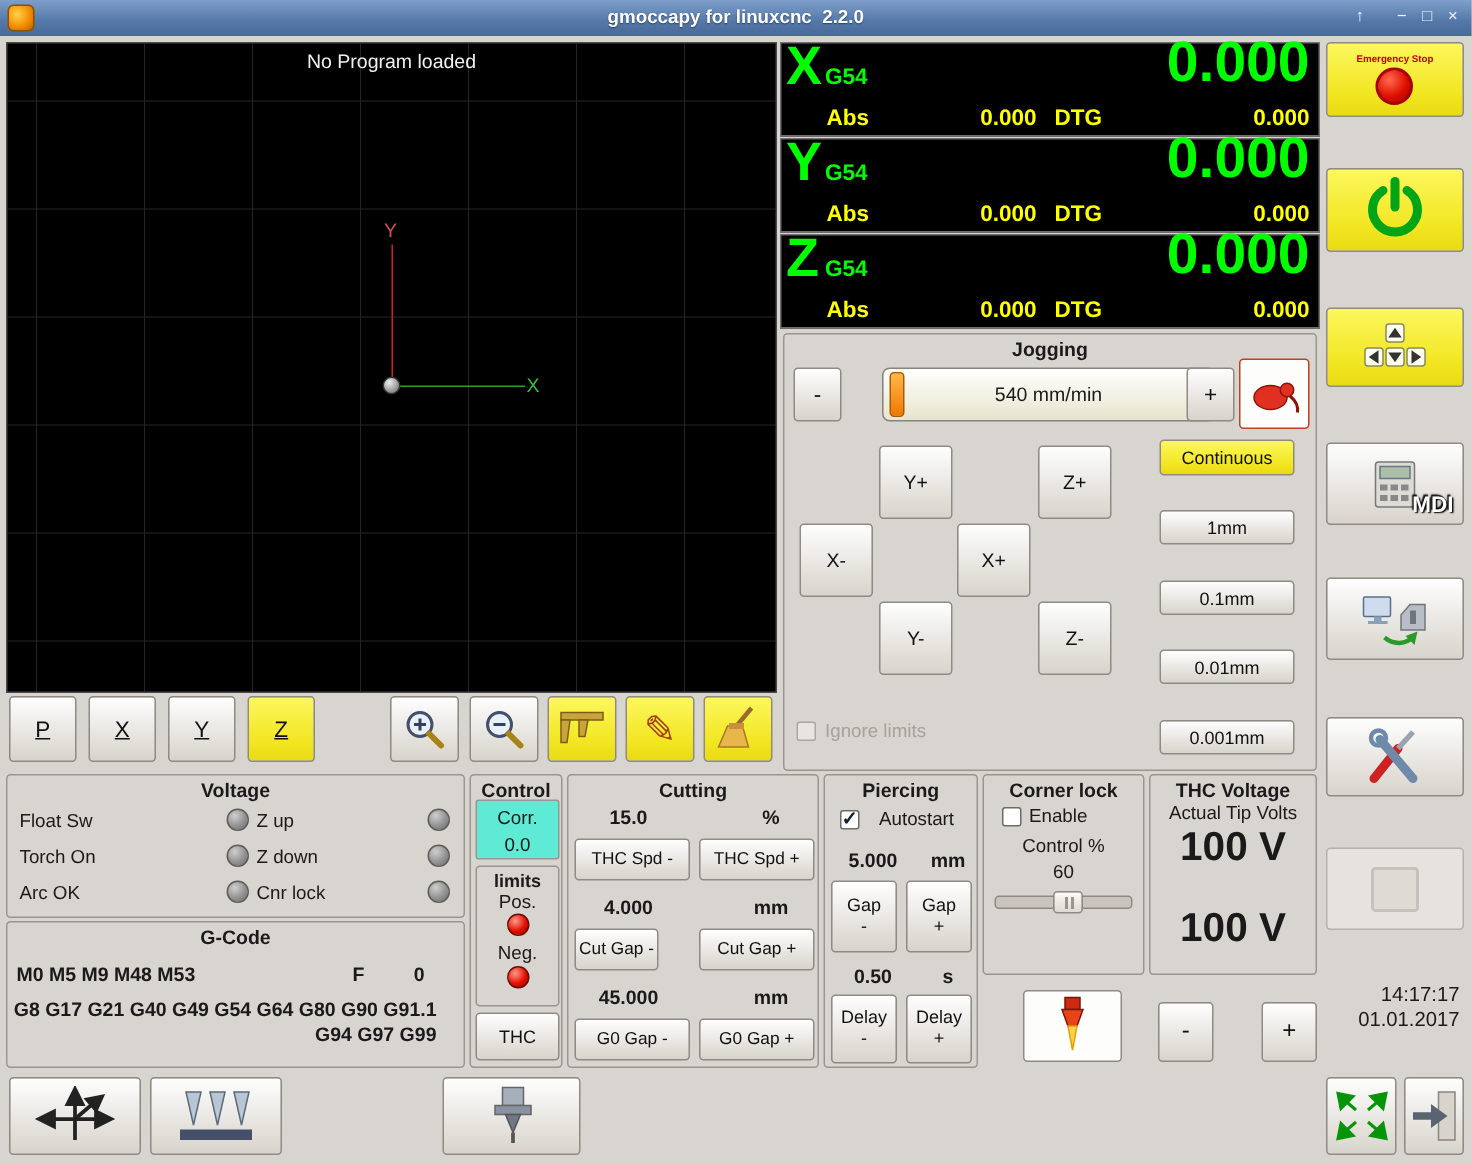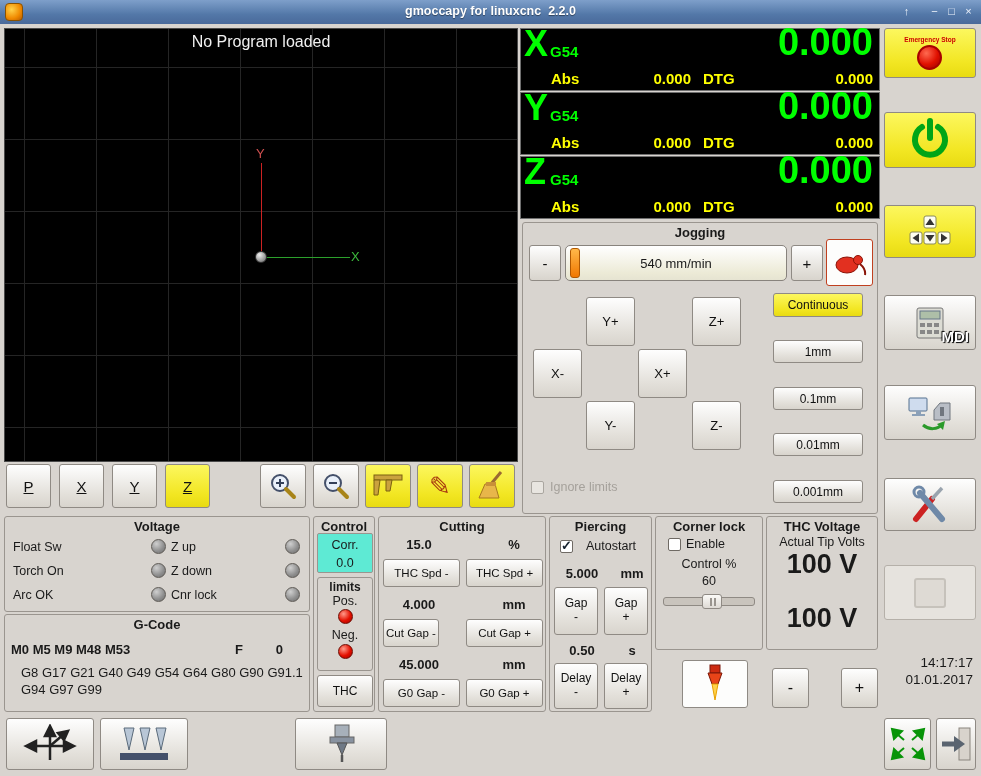--- a/index.html
+++ b/index.html
@@ -50,21 +50,21 @@
   .value { position:absolute; font-size:13px; font-weight:bold; text-align:center; }
 
   
   .preview { left:4px; top:28px; width:514px; height:434px; background-color:#000;
     border:1px solid #4a4a4a;
     background-image:
       linear-gradient(to right, #252525 1px, transparent 1px),
       linear-gradient(to bottom, #252525 1px, transparent 1px);
     background-size:72px 72px; background-position:19px 38px; }
   .preview-msg { position:absolute; left:0; top:4px; width:100%; text-align:center;
-    color:#f0f0f0; font-size:16px; }
+    color:#f0f0f0; font-size:13px; }
   .axis-y-line { position:absolute; left:256px; top:134px; width:1px; height:94px; background:#cc2222; }
   .axis-x-line { position:absolute; left:257px; top:228px; width:88px; height:1px; background:#2ca02c; }
   .axis-y-label { position:absolute; left:251px; top:117px; color:#d05050; font-size:13px; }
   .axis-x-label { position:absolute; left:346px; top:220px; color:#3dbb3d; font-size:13px; }
   .origin-dot { position:absolute; left:250px; top:222px; width:12px; height:12px; border-radius:50%;
     background:radial-gradient(circle at 35% 30%, #eee, #9a9a9a 60%, #666); border:1px solid #333; }
   .letter-key { font-size:15px; text-decoration:underline; }
 
   
   .dro-box { background:#000; border:1px solid #6f6f6f; }
@@ -72,21 +72,21 @@
   .dro-sys { position:absolute; left:29px; top:14px; font-size:15px; font-weight:bold; color:#00ff00; }
   .dro-value { position:absolute; right:6px; top:-8px; font-size:38px; font-weight:bold; color:#00ff00; }
   .dro-abs-label { position:absolute; left:30px; bottom:3px; font-size:15px; font-weight:bold; color:#ffff00; }
   .dro-abs-value { position:absolute; left:88px; bottom:3px; width:82px; text-align:right;
     font-size:15px; font-weight:bold; color:#ffff00; }
   .dro-dtg-label { position:absolute; left:182px; bottom:3px; font-size:15px; font-weight:bold; color:#ffff00; }
   .dro-dtg-value { position:absolute; right:6px; bottom:3px; font-size:15px; font-weight:bold; color:#ffff00; }
 
   
   .slider { position:absolute; border:1px solid #88837d; border-radius:5px;
-    background:linear-gradient(#ffffff,#ecead6 80%,#e6e4d2); }
+    background:linear-gradient(#ffffff,#ecead6 80%,#e6e4d2);margin-left:23px; }
   .slider-fill { position:absolute; left:4px; top:2px; bottom:2px; width:10px;
     background:linear-gradient(#ffb84a,#f07800); border:1px solid #b05800; border-radius:3px; }
   .slider-text { position:absolute; left:0; top:50%; transform:translateY(-50%);
     width:100%; text-align:center; font-size:13px; }
   .mini-trough { position:absolute; background:#c9c4bd; border:1px solid #8f8a84; border-radius:3px; }
   .mini-handle { position:absolute; background:linear-gradient(#fbfaf8,#dedad4);
     border:1px solid #8f8a84; border-radius:3px; }
 
   .mdi-label { position:absolute; right:6px; bottom:4px; font-weight:bold; font-size:15px;
     color:#fff; text-shadow:1px 1px 1px #000, -1px -1px 1px #000; }
@@ -245,21 +245,21 @@
   <span class="led" style="left:280px;top:46px;"></span>
   <span class="label" style="left:166px;top:71px;">Cnr lock</span>
   <span class="led" style="left:280px;top:70px;"></span>
 </div>
 
 <div class="frame" style="left:4px;top:614px;width:306px;height:98px;">
   <div class="frame-title">G-Code</div>
   <span class="label" style="left:6px;top:27px;font-weight:bold;font-size:13px;">M0 M5 M9 M48 M53</span>
   <span class="label" style="left:230px;top:27px;font-weight:bold;font-size:13px;">F</span>
   <span class="label" style="left:258px;top:27px;width:20px;text-align:right;font-weight:bold;font-size:13px;">0</span>
-  <div class="label" style="left:16px;top:49px;width:282px;font-weight:normal;font-size:13px;line-height:17px;">G8 G17 G21 G40 G49 G54 G64 G80 G90 G91.1 G94 G97 G99</div>
+  <div class="label" style="left:4px;top:49px;width:282px;font-weight:bold;font-size:13px;line-height:17px;text-align:right;">G8 G17 G21 G40 G49 G54 G64 G80 G90 G91.1 G94 G97 G99</div>
 </div>
 
 <div class="frame" style="left:313px;top:516px;width:62px;height:196px;">
   <div class="frame-title">Control</div>
   <div class="abs" style="left:3px;top:16px;width:56px;height:40px;border:1px solid #9a958f;border-radius:2px;background:#5eead4;text-align:center;font-size:12.5px;line-height:18px;padding-top:2px;">
     <div>Corr.</div>
     <div>0.0</div>
   </div>
   <div class="frame" style="left:3px;top:60px;width:56px;height:94px;">
     <div class="frame-title" style="font-size:12px;">limits</div>

